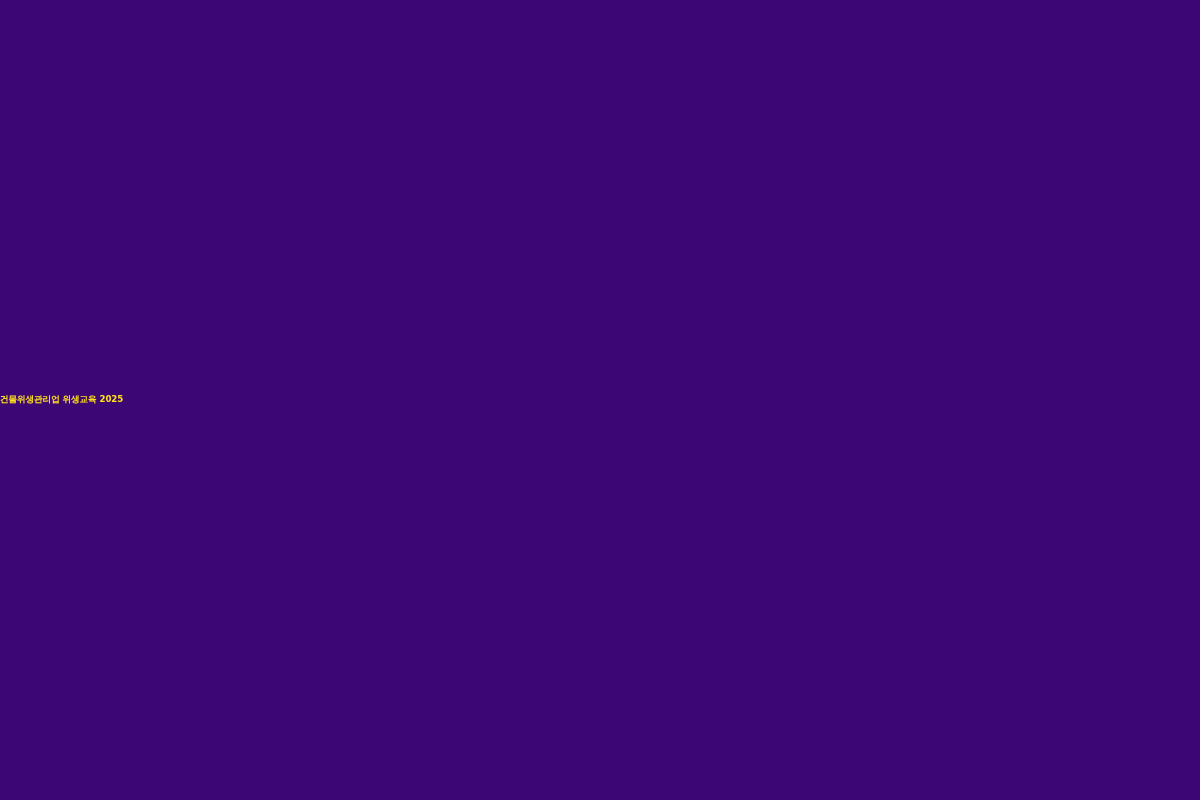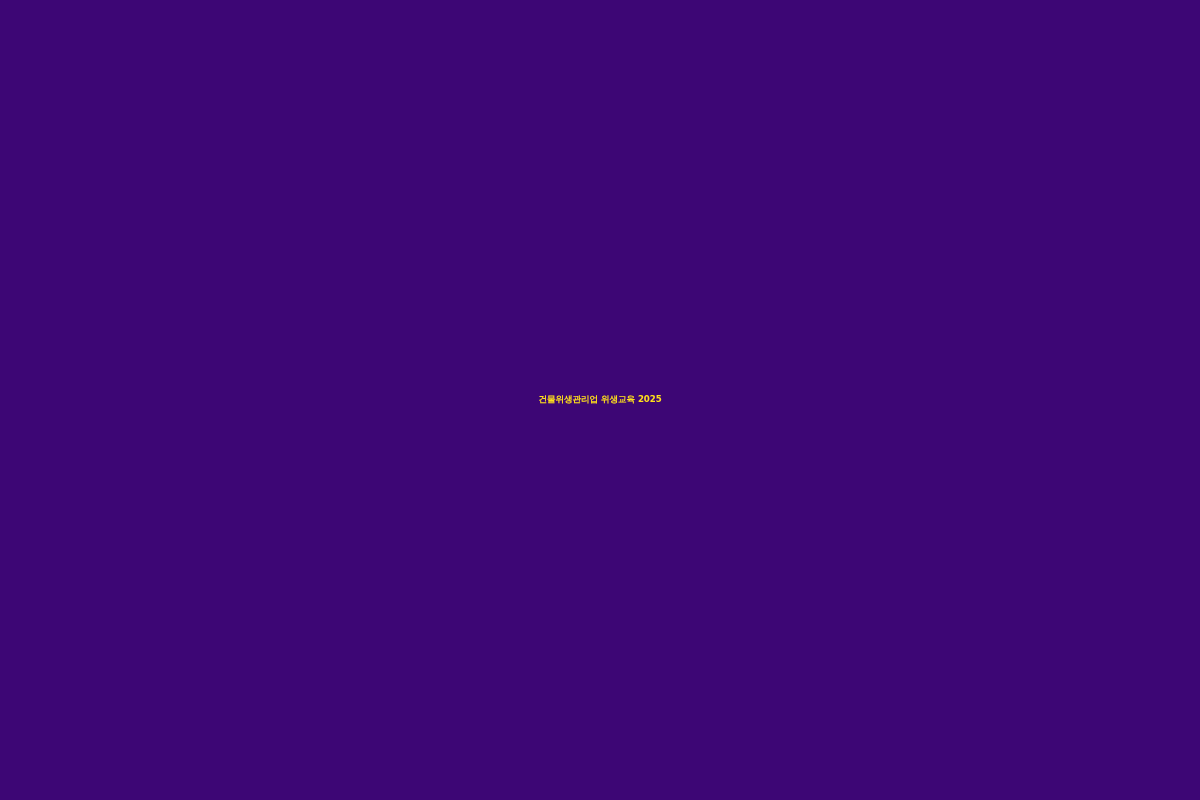--- a/index.html
+++ b/index.html
@@ -21,21 +21,21 @@
     height: 800px;
     background: #3D0675;
     display: flex;
     align-items: center;
     justify-content: center;
     box-sizing: border-box;
   }
 
   .title-block {
     width: 1200px;
-    text-align: center;
+    text-align: left;
     user-select: none;
     margin-top: -2px;
   }
 
   .title-line {
     display: block;
     color: #FFE01B;
     font-family: "DejaVu Sans", "Liberation Sans", sans-serif;
     font-weight: 700;
     letter-spacing: -0.005em;

